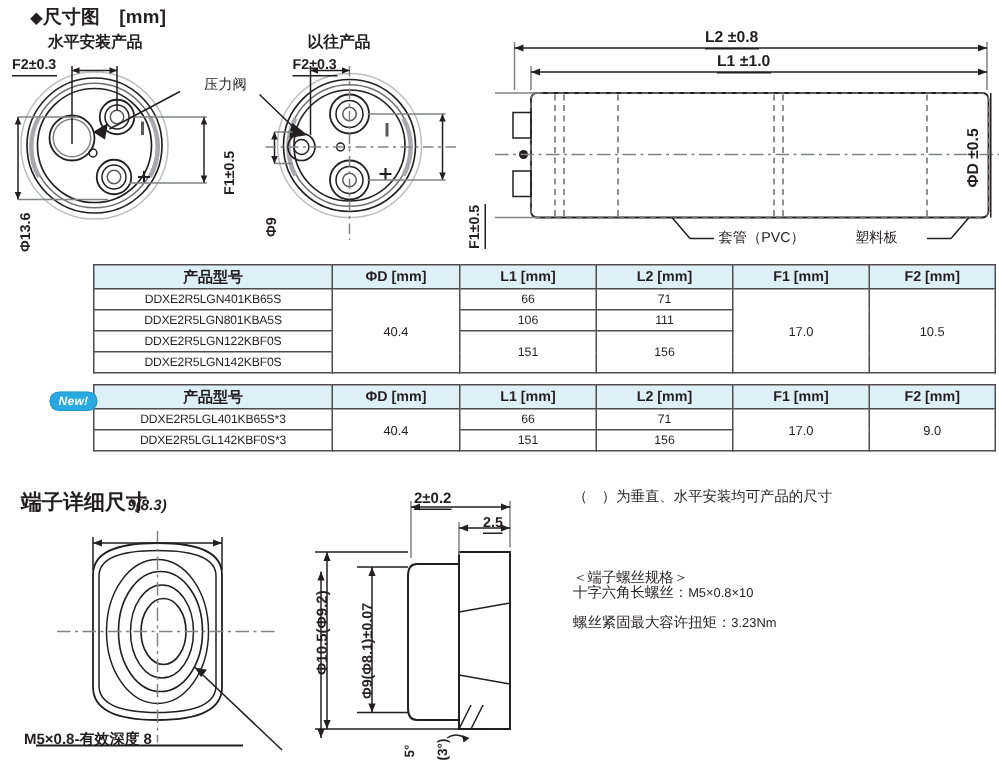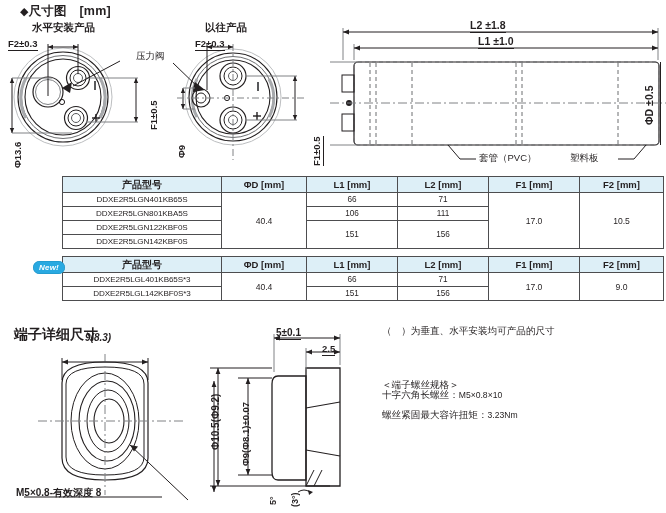--- a/index.html
+++ b/index.html
@@ -208,21 +208,21 @@
     <line x1="24" y1="38" x2="328" y2="38" stroke="#231f20" stroke-width="1"></line>
     <path d="M 24 38 l 6 -2.4 v4.8 z" fill="#231f20"></path>
     <path d="M 328 38 l -6 -2.4 v4.8 z" fill="#231f20"></path>
 
     <line x1="118" y1="135" x2="130" y2="149" stroke="#231f20" stroke-width="1"></line>
     <line x1="130" y1="149" x2="146" y2="149" stroke="#231f20" stroke-width="1"></line>
     <line x1="316" y1="135" x2="304" y2="149" stroke="#231f20" stroke-width="1"></line>
     <line x1="304" y1="149" x2="288" y2="149" stroke="#231f20" stroke-width="1"></line>
   </svg>
 </div>
-<div class="abs dim dim-u nosel" style="left:470px;top:19px;font-size:10.5px;">L2 ±1.8</div>
+<div class="abs dim dim-u nosel" style="left:470px;top:19px;font-size:10.5px;">L2 ±0.8</div>
 <div class="abs dim dim-u nosel" style="left:478px;top:35px;font-size:10.5px;">L1 ±1.0</div>
 <div class="abs dim rot90 nosel" style="left:643px;top:125px;font-size:10.5px;">ΦD ±0.5</div>
 <div class="abs lead nosel" style="left:479px;top:152px;">套管（PVC）</div>
 <div class="abs lead nosel" style="left:570px;top:152px;">塑料板</div>
 <div class="abs ln lnv" style="left:660px;top:62px;height:83px;background:#231f20;"></div>
 
 <div class="abs" style="left:62px;top:176px;">
   <table class="tbl tbl-outer" style="width:602px;">
     <tbody>
         <tr>
@@ -353,21 +353,21 @@
     <path d="M 38 155 l -2.4 -6 h4.8 z" fill="#231f20"></path>
     <line x1="28" y1="58" x2="62" y2="58" stroke="#231f20" stroke-width="1"></line>
     <line x1="28" y1="155" x2="62" y2="155" stroke="#231f20" stroke-width="1"></line>
 
     <line x1="96" y1="166" x2="104" y2="150" stroke="#231f20" stroke-width="1"></line>
     <line x1="104" y1="166" x2="112" y2="150" stroke="#231f20" stroke-width="1"></line>
     <path d="M 88 172 Q 94 168 100 172" fill="none" stroke="#231f20" stroke-width="1"></path>
     <path d="M 98 170 l 5 2 l -4 3 z" fill="#231f20"></path>
   </svg>
 </div>
-<div class="abs dim dim-u nosel" style="left:276px;top:327px;font-size:10px;">5±0.1</div>
+<div class="abs dim dim-u nosel" style="left:276px;top:327px;font-size:10px;">2±0.2</div>
 <div class="abs dim dim-u nosel" style="left:322px;top:343px;font-size:9.5px;">2.5</div>
 <div class="abs dim rot90 nosel" style="left:240px;top:466px;font-size:9.5px;">Φ9(Φ8.1)±0.07</div>
 <div class="abs dim rot90 nosel" style="left:268px;top:505px;font-size:9px;">5°</div>
 <div class="abs dim rot90 nosel" style="left:290px;top:507px;font-size:9px;">(3°)</div>
 
 <div class="abs note nosel" style="left:382px;top:325px;">（　）为垂直、水平安装均可产品的尺寸</div>
 <div class="abs note nosel" style="left:382px;top:379px;">＜端子螺丝规格＞</div>
 <div class="abs note nosel" style="left:382px;top:389px;">
   <span>十字六角长螺丝：</span><span class="mono-num">M5×0.8×10</span>
 </div>

